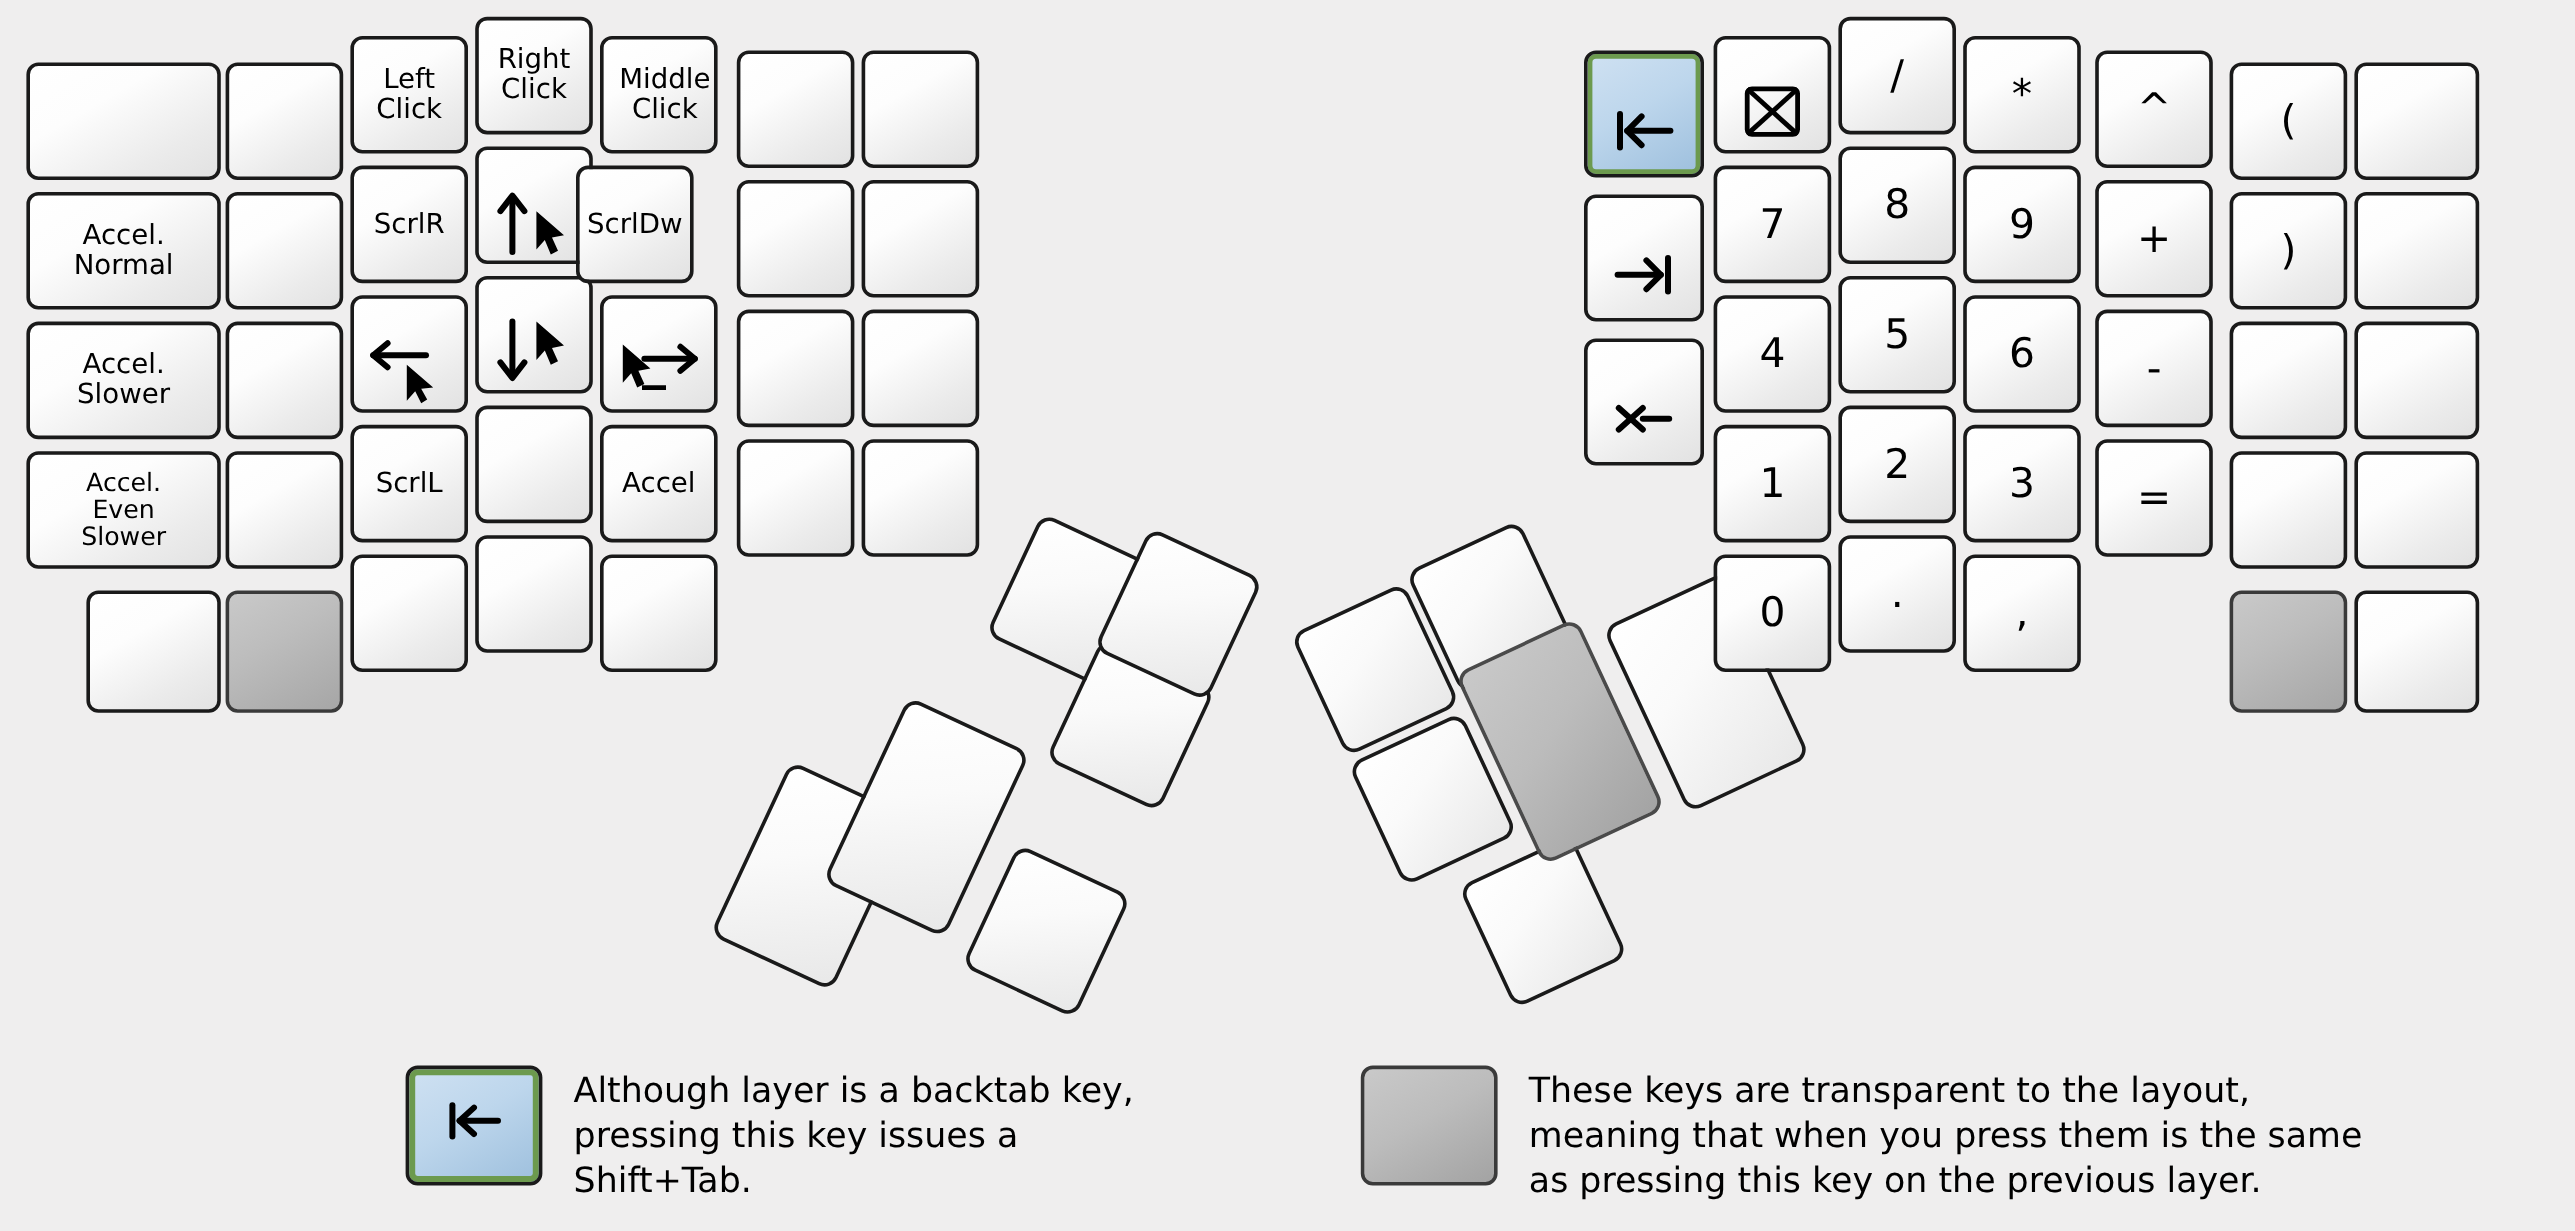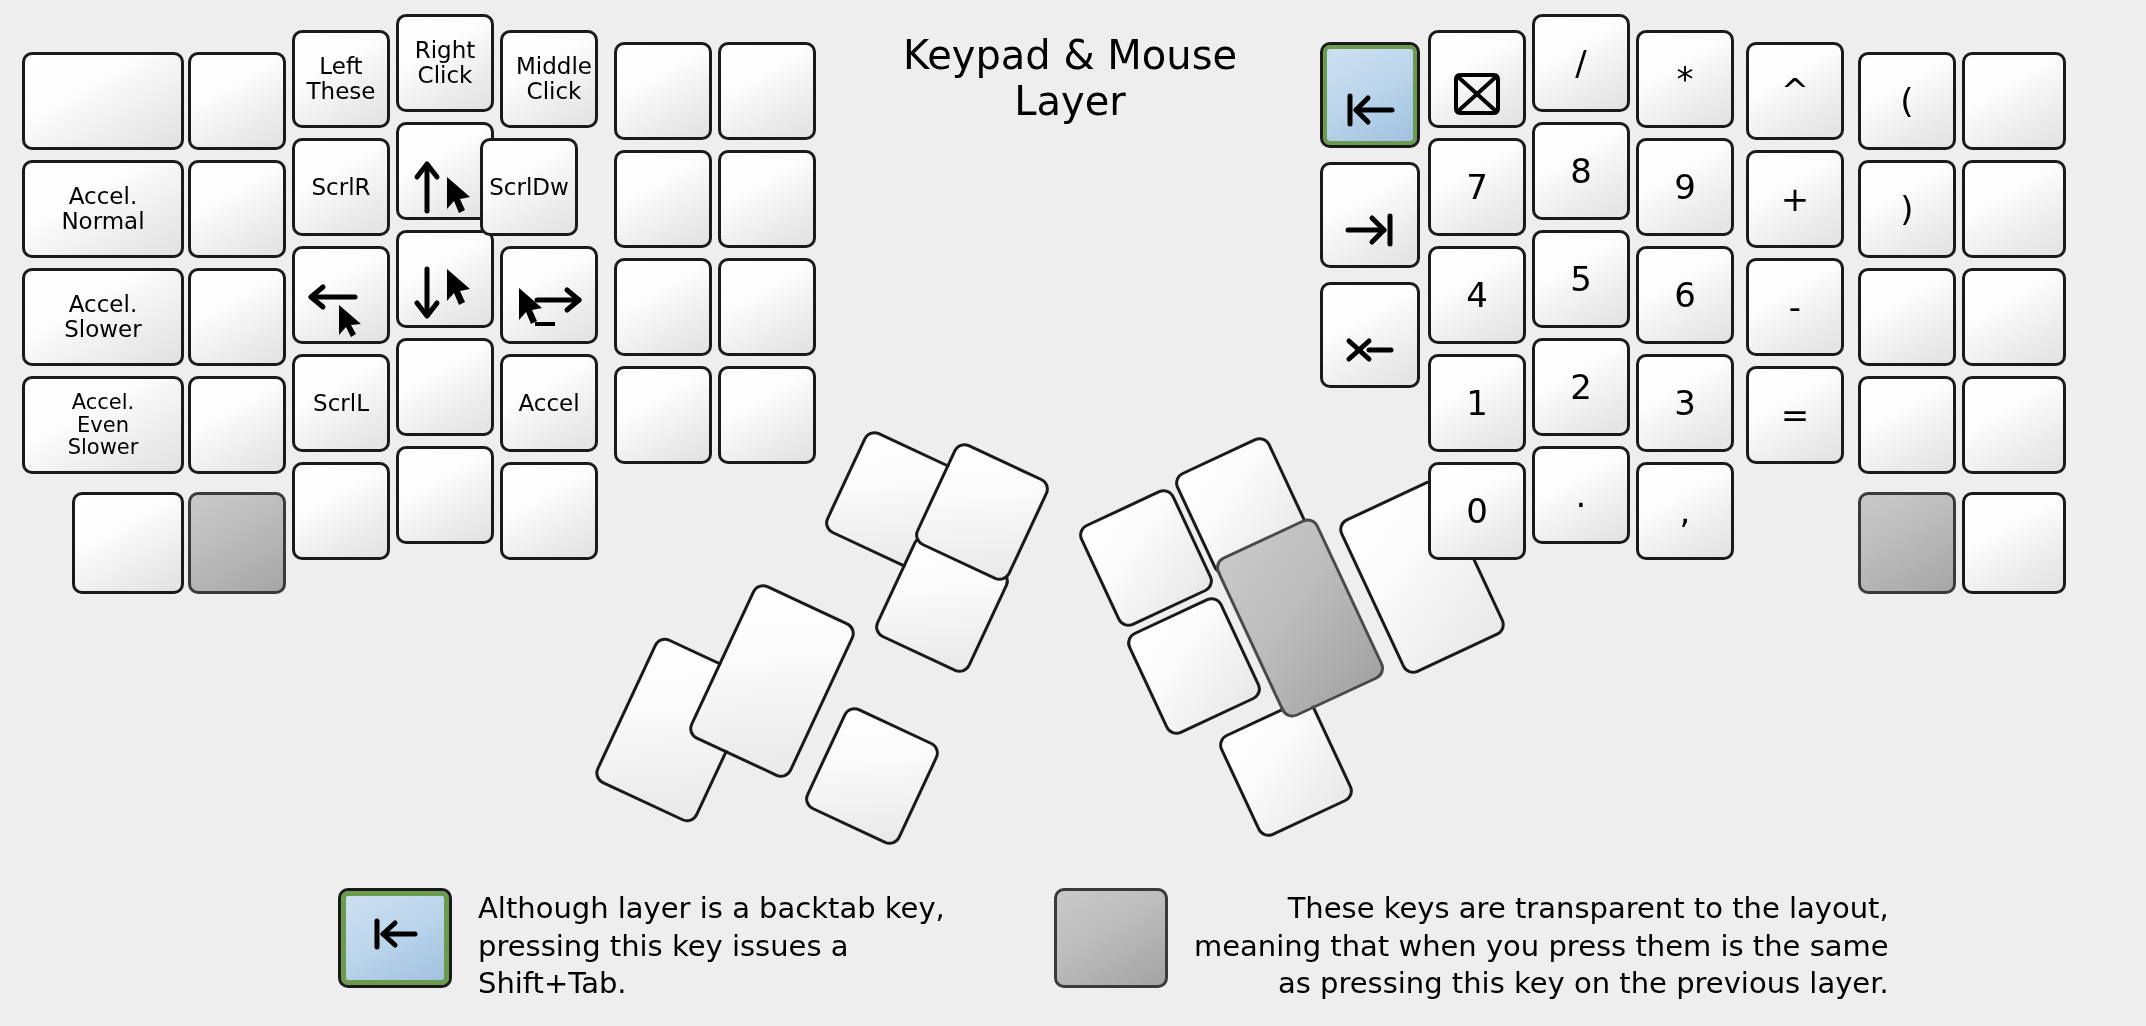--- a/index.html
+++ b/index.html
@@ -116,41 +116,39 @@
     white-space: pre-line;
     padding-top: 2px;
   }
 </style>
 </head>
 <body>
 
 <div id="stage">
   <div class="board">
 
-    <div id="title">Keypad &amp; Mouse
-Layer</div>
 
     <div class="key" style="left:22px;top:52px;width:162px;height:98px;"><span class="lbl"></span></div>
     <div class="key" style="left:22px;top:160px;width:162px;height:98px;"><span class="lbl">Accel.
 Normal</span></div>
     <div class="key" style="left:22px;top:268px;width:162px;height:98px;"><span class="lbl">Accel.
 Slower</span></div>
     <div class="key" style="left:22px;top:376px;width:162px;height:98px;"><span class="lbl" style="font-size:21px;">Accel.
 Even
 Slower</span></div>
     <div class="key" style="left:72px;top:492px;width:112px;height:102px;"><span class="lbl"></span></div>
 
     <div class="key" style="left:188px;top:52px;width:98px;height:98px;"><span class="lbl"></span></div>
     <div class="key" style="left:188px;top:160px;width:98px;height:98px;"><span class="lbl"></span></div>
     <div class="key" style="left:188px;top:268px;width:98px;height:98px;"><span class="lbl"></span></div>
     <div class="key" style="left:188px;top:376px;width:98px;height:98px;"><span class="lbl"></span></div>
     <div class="key trans" style="left:188px;top:492px;width:98px;height:102px;"><span class="lbl"></span></div>
 
     <div class="key" style="left:292px;top:30px;width:98px;height:98px;"><span class="lbl">Left
-These</span></div>
+Click</span></div>
     <div class="key" style="left:292px;top:138px;width:98px;height:98px;"><span class="lbl">ScrlR</span></div>
     <div class="key" style="left:292px;top:246px;width:98px;height:98px;">
       <span class="glyph">
         <svg width="72" height="58" viewBox="0 0 72 58" aria-hidden="true">
           <g stroke="#000" stroke-width="5" fill="none" stroke-linecap="round">
             <line x1="6" y1="16" x2="50" y2="16"></line>
             <polyline points="18,6 6,16 18,26" stroke-linejoin="round"></polyline>
           </g>
           <path d="M34 24 L34 54 L41 46 L46 56 L51 53 L46 44 L56 43 Z" fill="#000"></path>
         </svg>
@@ -315,21 +313,21 @@
               <polyline points="28,7 16,18 28,29" stroke-linejoin="round"></polyline>
             </g>
           </svg>
         </span>
       </div>
       <div class="text">Although layer is a backtab key,
 pressing this key issues a
 Shift+Tab.</div>
     </div>
 
-    <div class="legend" style="left:1054px;top:888px;width:1000px;text-align:right;">
+    <div class="legend" style="left:1134px;top:888px;width:1000px;">
       <div class="swatch trans"></div>
       <div class="text">These keys are transparent to the layout,
 meaning that when you press them is the same
 as pressing this key on the previous layer.</div>
     </div>
 
   </div>
 </div>
 
 </body></html>

